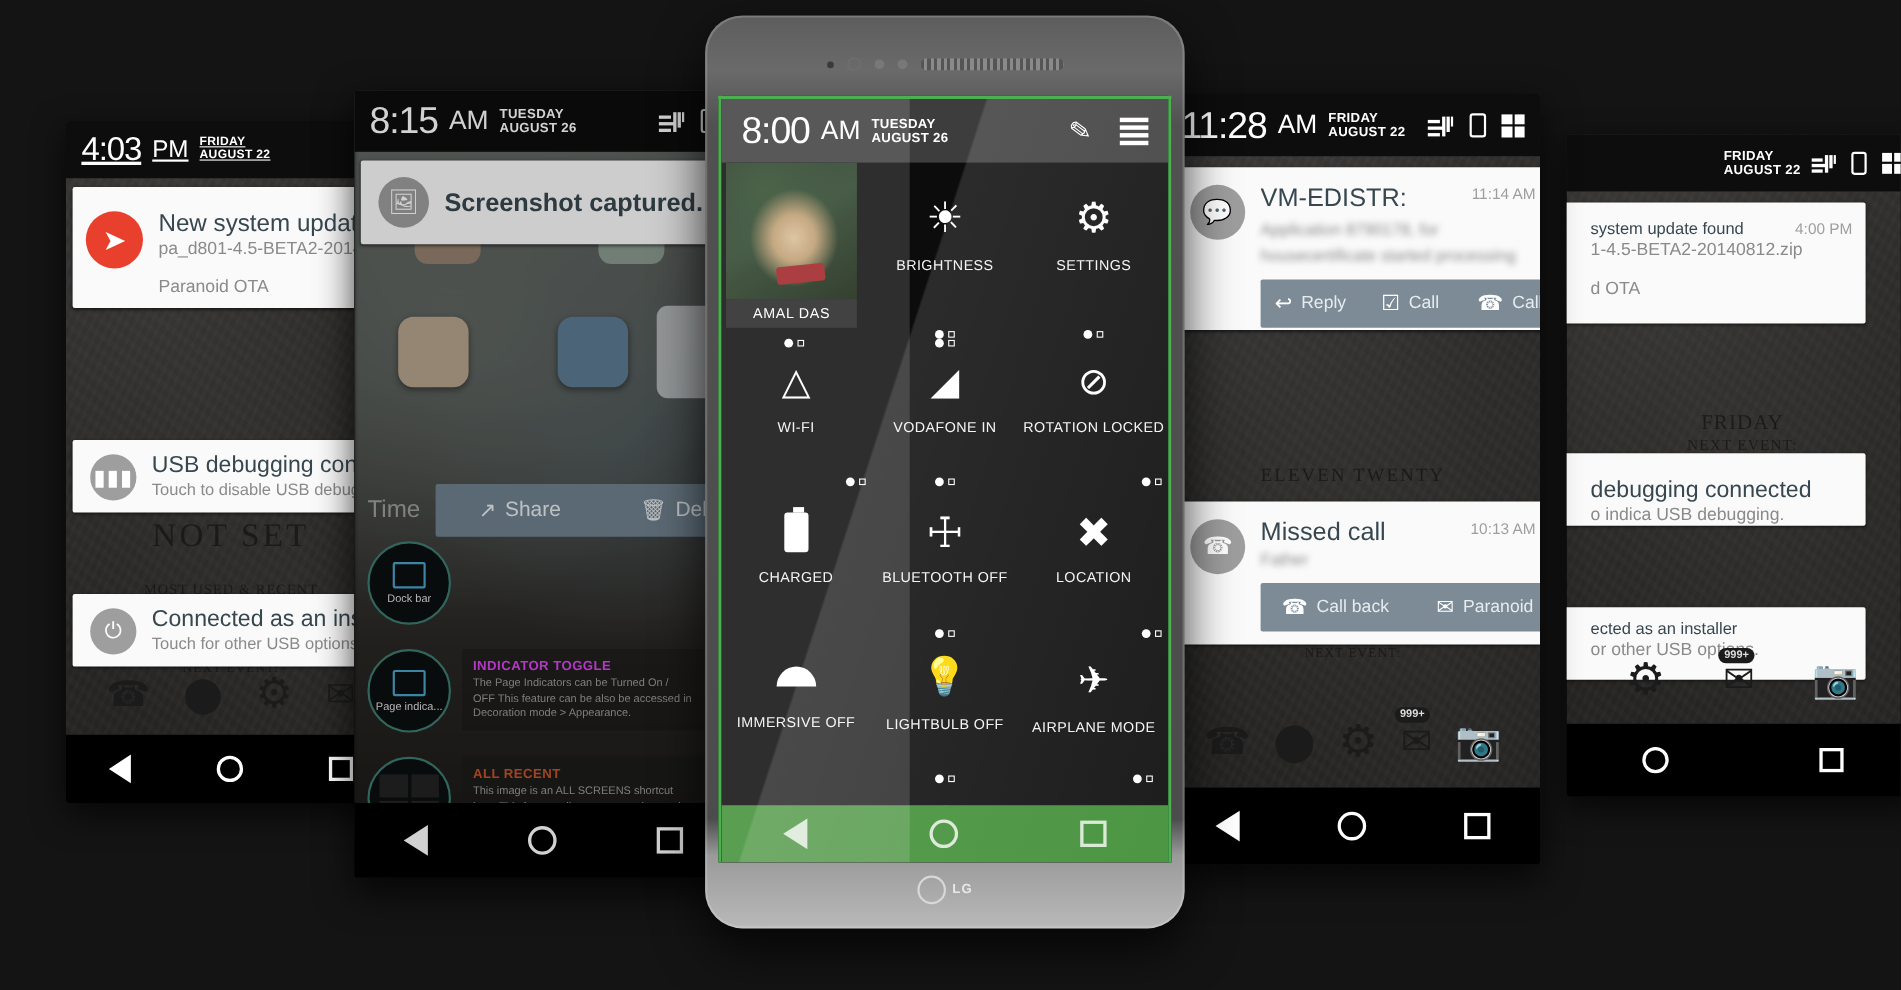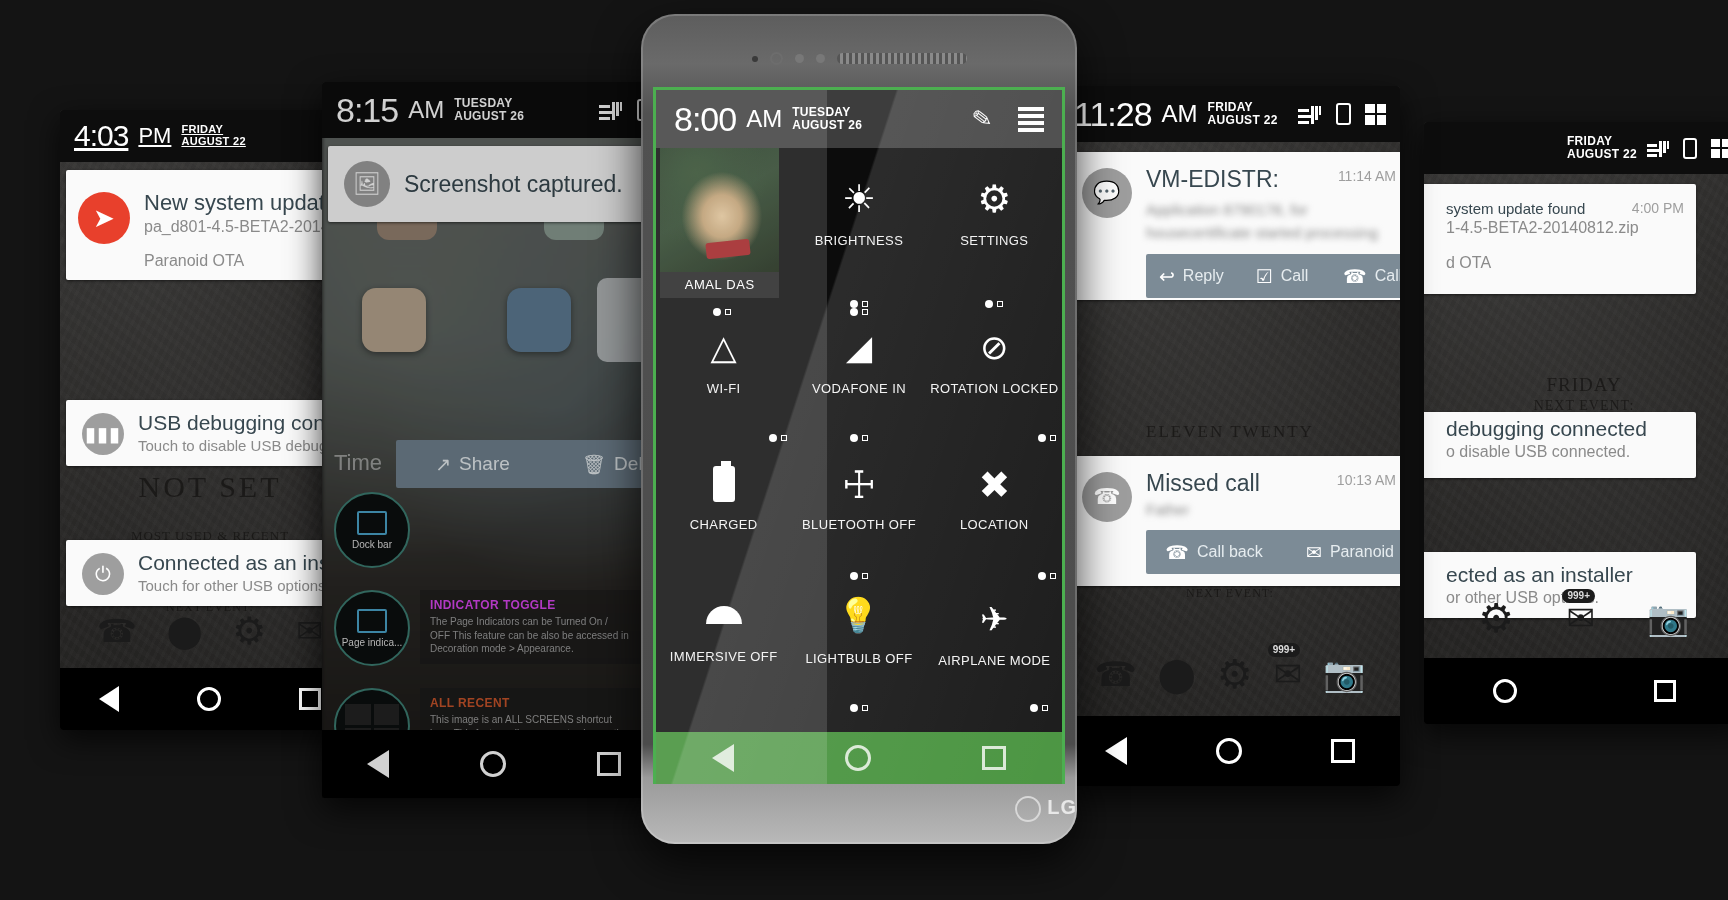--- a/index.html
+++ b/index.html
@@ -138,30 +138,30 @@
 
       <div class="noti" style="left:-48px; right:6px; top:62px; height:110px; padding:16px 14px 0 70px;">
         <div class="noti-body">
           <div class="noti-title" style="font-size:15px;">system update found</div>
           <div class="noti-sub" style="font-size:16px; margin-top:2px;">1-4.5-BETA2-20140812.zip</div>
           <div class="noti-sub" style="font-size:16px; margin-top:17px;">d OTA</div>
         </div>
         <div class="noti-time" style="right:12px; top:16px; font-size:14px;">4:00 PM</div>
       </div>
 
-      <div class="noti" style="left:-48px; right:6px; top:180px; height:66px; padding:5px 14px 0 70px;">
+      <div class="noti" style="left:-48px; right:6px; top:180px; height:66px; padding:22px 14px 0 70px;">
         <div class="noti-body">
           <div class="noti-title" style="font-size:21px;">debugging connected</div>
-          <div class="noti-sub" style="font-size:16px; margin-top:2px;">o disable USB connected.</div>
+          <div class="noti-sub" style="font-size:16px; margin-top:2px;">o indica USB debugging.</div>
         </div>
       </div>
 
       <div class="noti" style="left:-48px; right:6px; top:254px; height:66px; padding:11px 14px 0 70px;">
         <div class="noti-body">
-          <div class="noti-title" style="font-size:21px;">ected as an installer</div>
+          <div class="noti-title" style="font-size:15px;">ected as an installer</div>
           <div class="noti-sub" style="font-size:16px; margin-top:2px;">or other USB options.</div>
         </div>
       </div>
 
       <div style="position:absolute; left:0; right:0; bottom:86px; display:flex; justify-content:space-around; align-items:center; padding:0 28px;">
         <span style="font-size:40px; color:#1b1b1b; line-height:1;">⚙</span>
         <span style="position:relative; font-size:34px; color:#1b1b1b; line-height:1;">✉
           <b style="position:absolute; left:-4px; top:-12px; background:#1b1b1b; color:#ddd; font-size:10px; border-radius:9px; padding:2px 5px;">999+</b>
         </span>
         <span style="font-size:34px; color:#1b1b1b; line-height:1;">📷</span>
@@ -276,21 +276,21 @@
             <i style="left:13px;bottom:0;width:3px;height:18px;"></i>
             <i style="left:17px;bottom:4px;width:3px;height:14px;"></i>
             <i style="left:21px;bottom:9px;width:2px;height:9px;"></i>
           </span>
           <span class="ic-sim" style="width:15px;height:22px;"></span>
         </div>
       </div>
 
       <div class="noti" style="left:6px; right:-34px; top:64px; height:76px; padding:0 14px 0 0; align-items:center;">
         <div class="noti-ic" style="width:46px;height:46px;margin-left:16px;font-size:22px;">🖼</div>
-        <div class="noti-body" style="display:flex;align-items:center;">
+        <div class="noti-body" style="display:flex;align-items:center;font-weight:bold;">
           <div class="noti-title" style="font-size:23px;">Screenshot captured.</div>
         </div>
       </div>
 
       <div style="position:absolute; left:12px; top:368px; font-size:22px; color:rgba(230,230,230,.55);">Time</div>
       <div class="noti-actions" style="position:absolute; left:74px; right:-36px; top:358px; height:48px; background:#6f818e;">
         <div class="noti-act">
           <span style="font-size:19px;">↗</span>
           <span style="font-size:19px;">Share</span>
         </div>
@@ -602,18 +602,18 @@
       <div class="navbar" style="height:52px; background:#3f8e35;">
         <span style="width:0;height:0;border-top:14px solid transparent;border-bottom:14px solid transparent;border-right:22px solid #d8e8d4;"></span>
         <span style="width:26px;height:26px;border:3px solid #d8e8d4;border-radius:50%;"></span>
         <span style="width:24px;height:24px;border:3px solid #d8e8d4;"></span>
       </div>
 
       <div class="shade-col"></div>
       <div class="glass"></div>
     </div>
 
-    <div class="lg-logo" style="font-size:20px;text-align:right;">
+    <div class="lg-logo" style="font-size:12px;">
       <span class="lg-circle"></span><span>LG</span>
     </div>
   </div>
 
 </div>
 
 </body></html>

